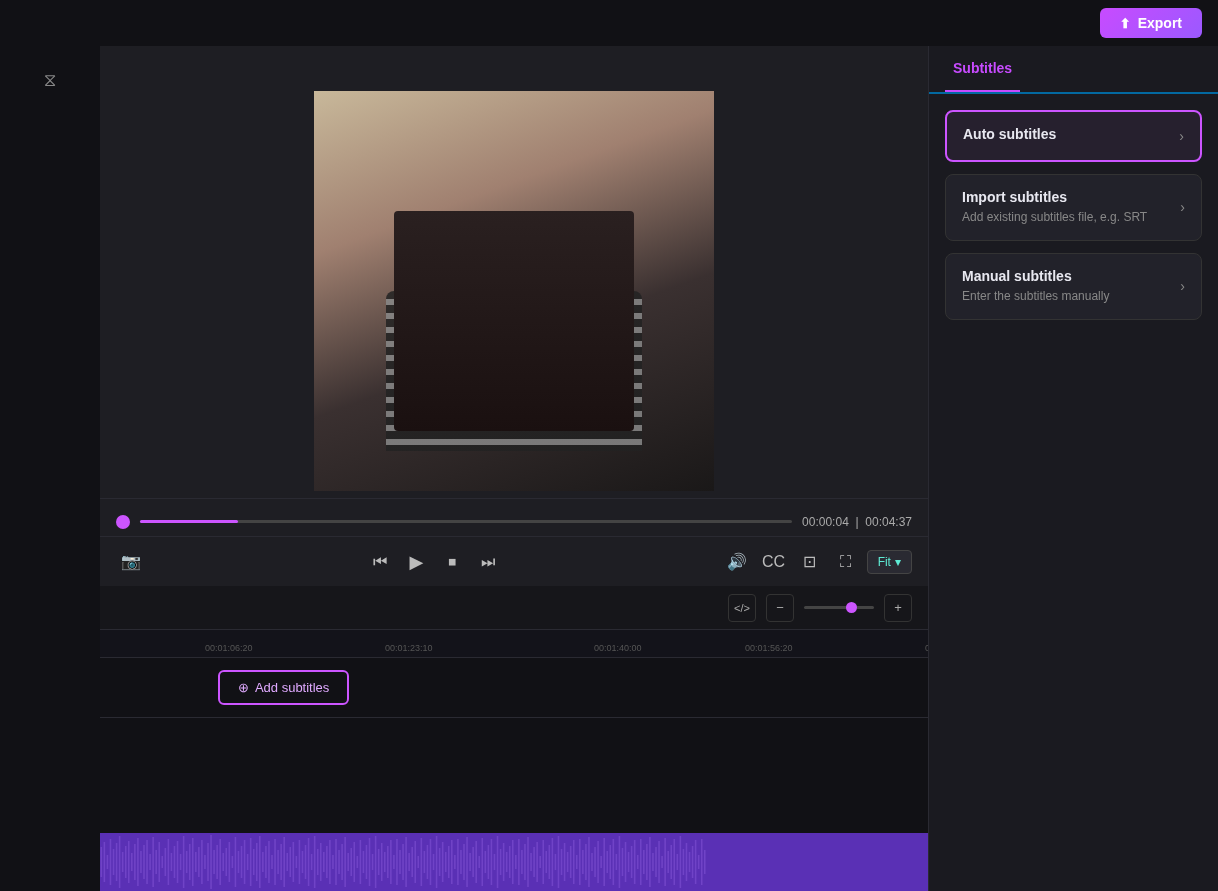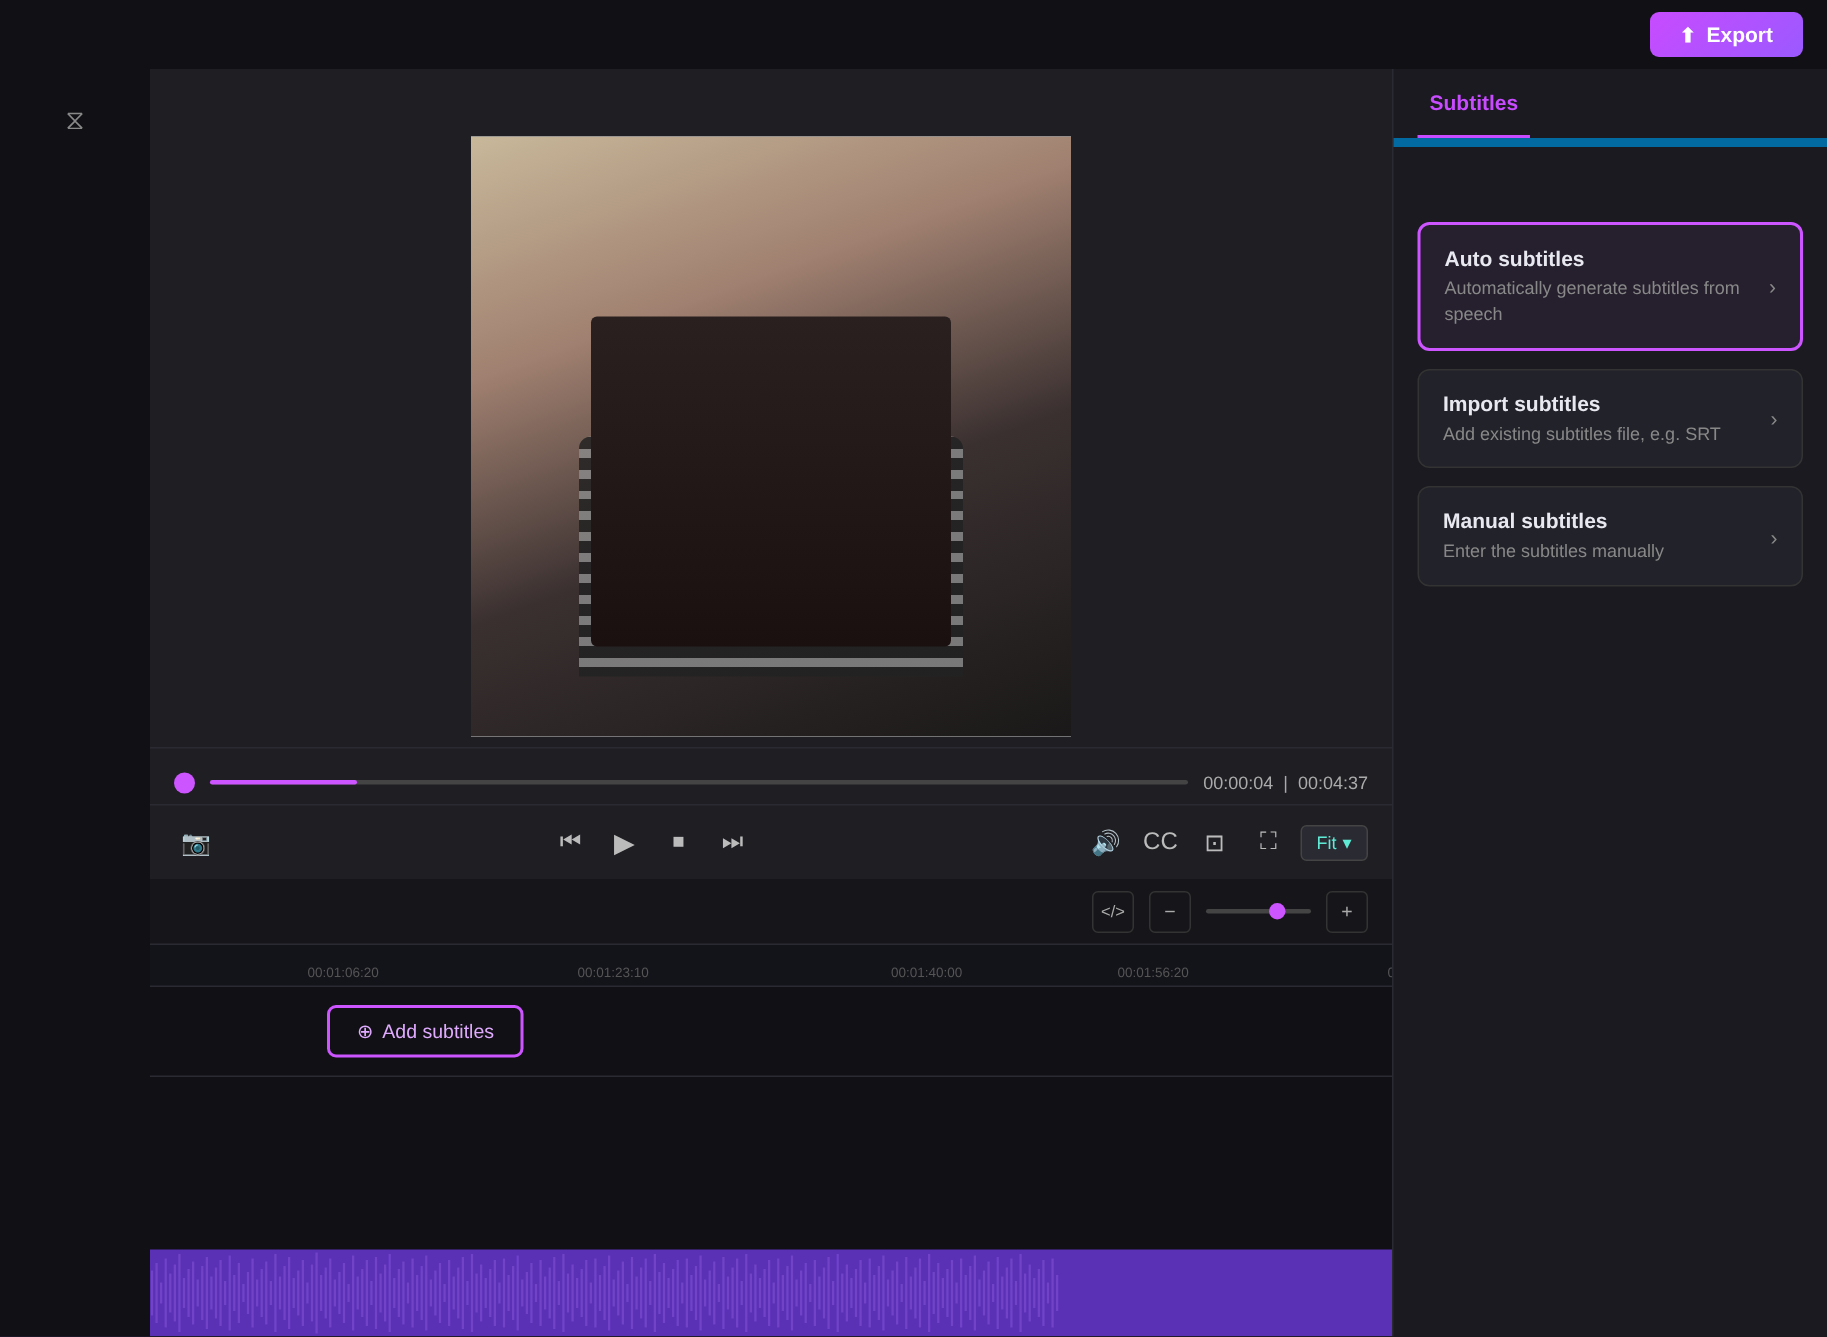--- a/index.html
+++ b/index.html
@@ -185,21 +185,21 @@
       right: 0;
       width: 290px;
       bottom: 0;
       background: #1a1a20;
       border-left: 1px solid #2a2a32;
       z-index: 5;
     }
 
     #panel-tabs {
       display: flex;
-      border-bottom: 6px solid #0369a1;
+      border-bottom: 2px solid #0369a1;
       padding: 0 16px;
     }
     .panel-tab {
       padding: 14px 8px;
       font-size: 14px;
       cursor: pointer;
       color: #888;
       border-bottom: 2px solid transparent;
       margin-right: 12px;
     }
@@ -223,21 +223,20 @@
       padding: 14px 16px;
       cursor: pointer;
       display: flex;
       align-items: center;
       justify-content: space-between;
       transition: border-color 0.15s;
     }
     .subtitle-option.selected {
       border: 2px solid #cc55ff;
       background: #26202e;
-      margin-top: 34px;
     }
 
     .option-text { flex: 1; }
     .option-title {
       font-size: 14px;
       font-weight: 600;
       color: #e8e8f0;
       margin-bottom: 4px;
     }
     .option-desc {
@@ -427,21 +426,20 @@
 
 <div id="right-panel">
   <div id="panel-tabs">
     <div class="panel-tab active">Subtitles</div>
   </div>
   <div id="panel-content">
 
     <div class="subtitle-option selected">
       <div class="option-text">
         <div class="option-title">Auto subtitles</div>
-        <div class="option-desc">Automatically generate subtitles from speech</div>
       </div>
       <span class="chevron-icon">›</span>
     </div>
 
     <div class="subtitle-option">
       <div class="option-text">
         <div class="option-title">Import subtitles</div>
         <div class="option-desc">Add existing subtitles file, e.g. SRT</div>
       </div>
       <span class="chevron-icon">›</span>

